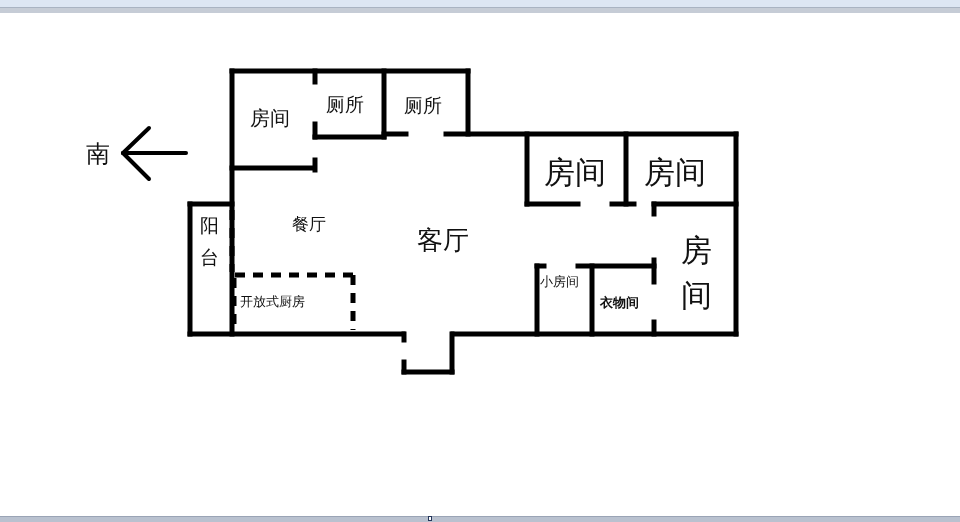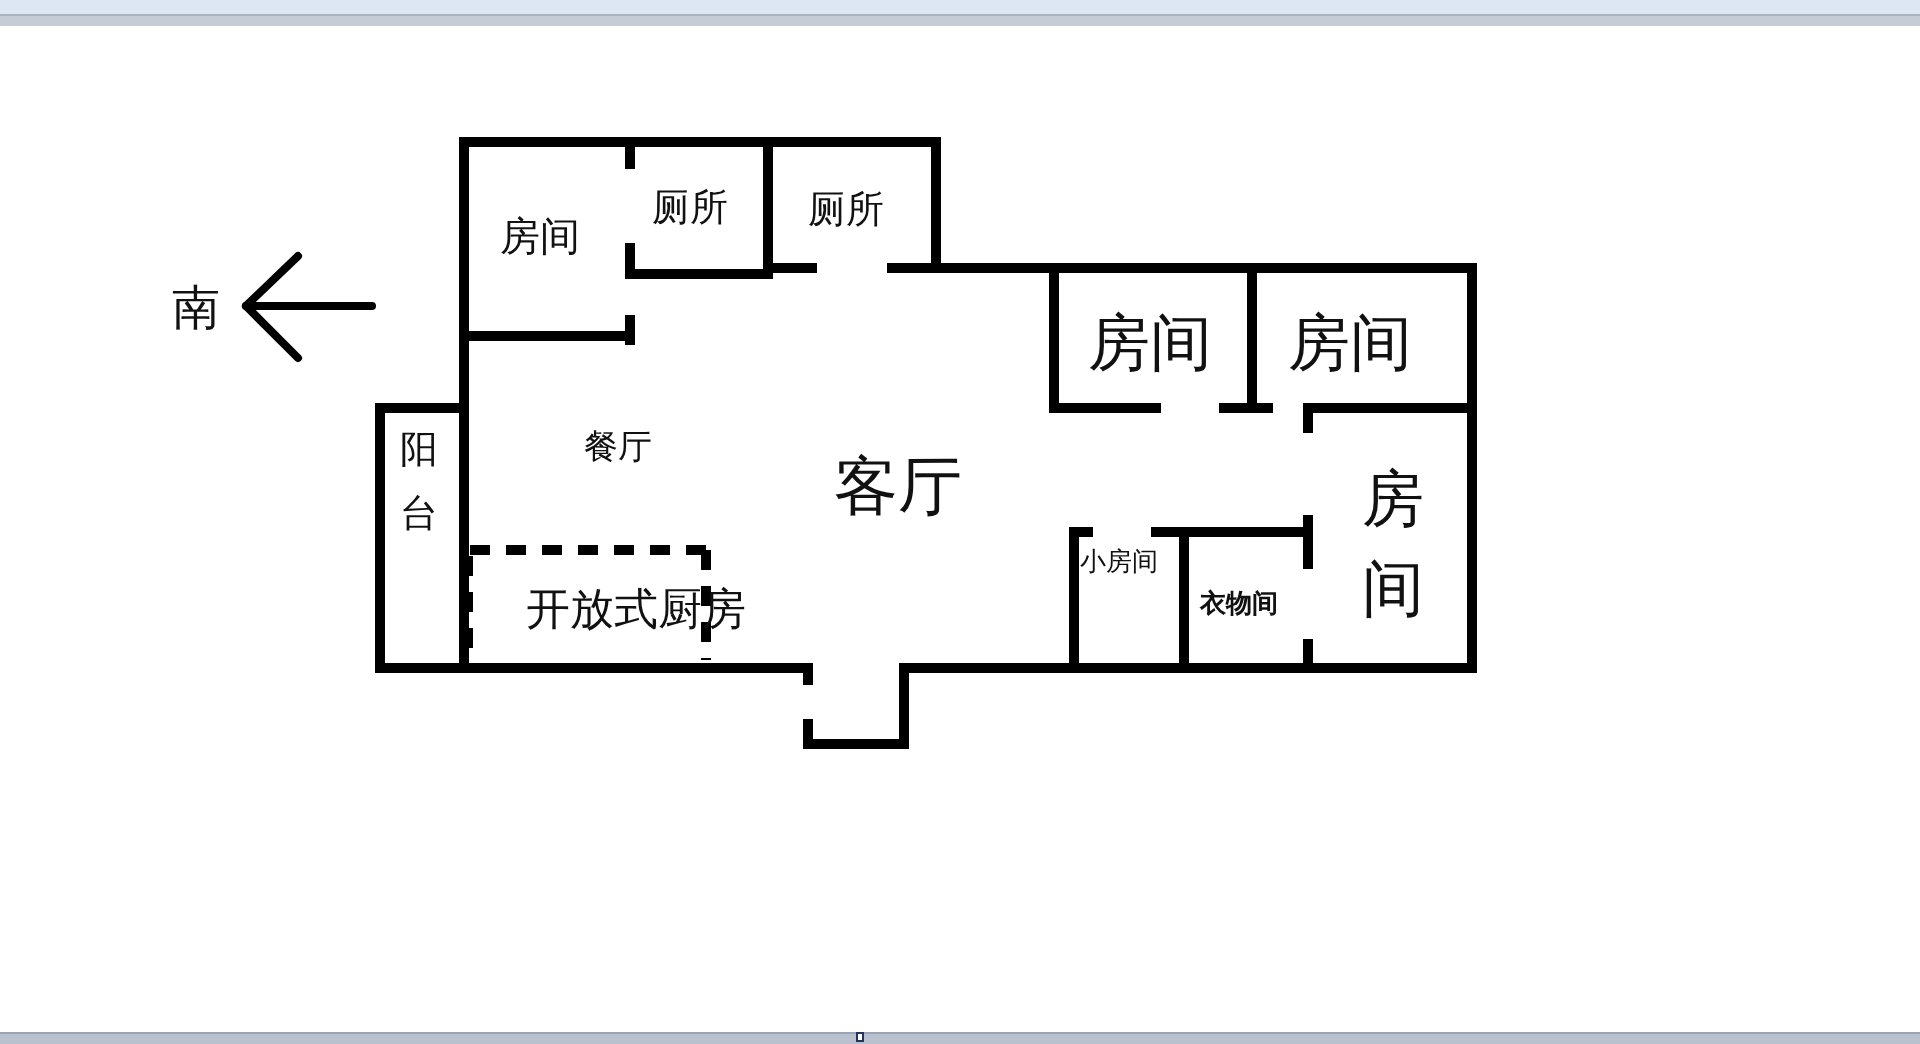--- a/index.html
+++ b/index.html
@@ -74,24 +74,24 @@
     <line x1="123" y1="153" x2="149" y2="179"></line>
   </g>
 </svg>
 
 <span class="lbl" style="left:86px;top:142px;font-size:24px;">南</span>
 
 <span class="lbl" style="left:250px;top:108px;font-size:20px;">房间</span>
 <span class="lbl" style="left:326px;top:95px;font-size:19px;">厕所</span>
 <span class="lbl" style="left:404px;top:96px;font-size:19px;">厕所</span>
 <span class="lbl" style="left:292px;top:216px;font-size:17px;">餐厅</span>
-<span class="lbl" style="left:417px;top:227px;font-size:32px;">客厅</span>
+<span class="lbl" style="left:417px;top:227px;font-size:26px;">客厅</span>
 <span class="lbl" style="left:200px;top:216px;font-size:19px;">阳</span>
 <span class="lbl" style="left:200px;top:248px;font-size:19px;">台</span>
-<span class="lbl" style="left:240px;top:295px;font-size:22px;margin-left:23px;">开放式厨房</span>
+<span class="lbl" style="left:240px;top:295px;font-size:13px;">开放式厨房</span>
 <span class="lbl" style="left:544px;top:157px;font-size:31px;">房间</span>
 <span class="lbl" style="left:644px;top:157px;font-size:31px;">房间</span>
 <span class="lbl" style="left:681px;top:235px;font-size:31px;">房</span>
 <span class="lbl" style="left:681px;top:280px;font-size:31px;">间</span>
 <span class="lbl" style="left:540px;top:275px;font-size:13px;">小房间</span>
 <span class="lbl" style="left:600px;top:296px;font-size:13px;font-weight:bold;">衣物间</span>
 
 <div class="bottombar"></div>
 <div class="handle"></div>
 

